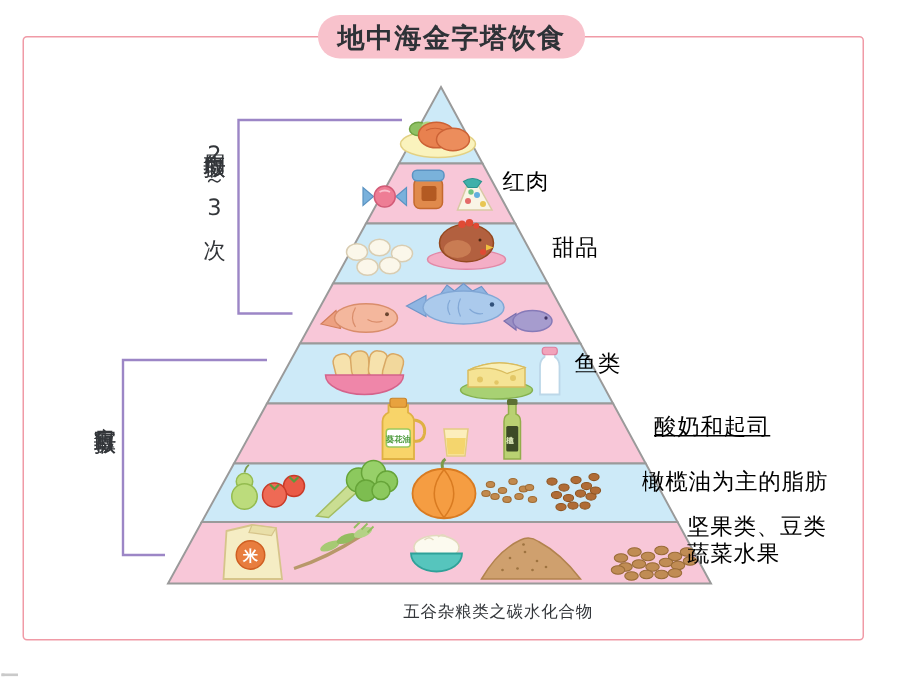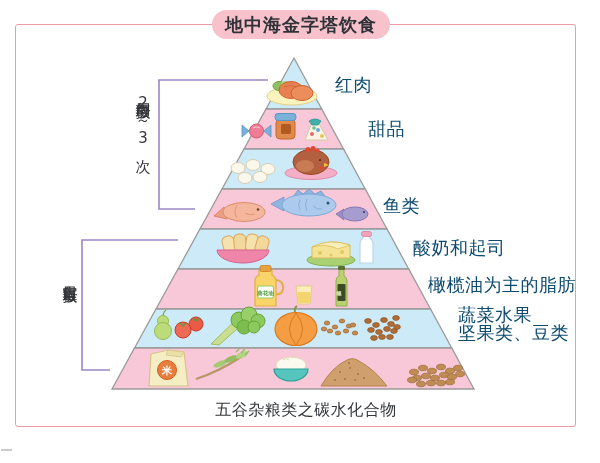--- a/index.html
+++ b/index.html
@@ -4,25 +4,25 @@
 <style>
   html,body{margin:0;padding:0;background:#fff;}
   .canvas{position:relative;width:600px;height:451px;background:#ffffff;overflow:hidden;
           font-family:"DejaVu Sans","Liberation Sans",sans-serif;color:#33363a;}
   .frame{position:absolute;left:15px;top:24px;width:559px;height:401px;
          border:1.5px solid #f09aa6;border-radius:3px;background:transparent;}
   .title-pill{position:absolute;left:212px;top:10px;width:178px;height:29px;z-index:3;
               background:#f8c2cc;border-radius:15px;display:flex;align-items:center;justify-content:center;}
   .title-pill span{font-size:18px;font-weight:bold;letter-spacing:1px;color:#2e3237;}
   .layer-svg{position:absolute;left:0;top:0;z-index:1;}
-  .side-label{position:absolute;z-index:2;font-size:18px;letter-spacing:0.5px;
-              color:#0c4a6e;white-space:nowrap;line-height:18px;}
+  .side-label{position:absolute;z-index:2;font-size:15px;letter-spacing:0.5px;
+              color:#000000;white-space:nowrap;line-height:18px;margin-top:36px;}
   .side-label .ln{display:block;}
-  .base-label{position:absolute;left:210px;top:400px;width:192px;z-index:2;
-              font-size:16px;letter-spacing:0.5px;color:#33363a;text-align:center;white-space:nowrap;}
+  .base-label{position:absolute;left:236px;top:400px;width:192px;z-index:2;
+              font-size:11px;letter-spacing:0.5px;color:#33363a;text-align:center;white-space:nowrap;}
   .v-label{position:absolute;z-index:2;font-size:15px;color:#33363a;
            writing-mode:vertical-rl;text-orientation:upright;letter-spacing:1px;white-space:nowrap;}
   .tiny-label{font-size:5.5px;text-anchor:middle;font-weight:bold;}
   .tiny-label-v{font-size:5px;writing-mode:vertical-rl;text-orientation:upright;text-anchor:start;}
   .rice-char{font-size:10px;font-weight:bold;text-anchor:middle;}
   .artifact{position:absolute;left:1px;top:449px;width:9px;height:11px;z-index:2;
             border-left:2px solid #b4b4b4;border-top:2px solid #b4b4b4;opacity:.7;}
 </style>
 </head>
 <body>
@@ -271,23 +271,23 @@
     <polyline points="268,80 159,80 159,209 195,209" fill="none" stroke="#9c86c6" stroke-width="1.6"></polyline>
     <polyline points="178,240 82,240 82,370 110,370" fill="none" stroke="#9c86c6" stroke-width="1.6"></polyline>
   </svg>
 
   <div class="v-label" style="left:133px;top:90px;">每周摄取2～3次</div>
   <div class="v-label" style="left:60px;top:273px;">宜每日摄取</div>
 
   <div class="side-label" style="left:335px;top:76px;">红肉</div>
   <div class="side-label" style="left:368px;top:120px;">甜品</div>
   <div class="side-label" style="left:383px;top:197px;">鱼类</div>
-  <div class="side-label" style="left:413px;top:239px;">酸奶和起司</div>
+  <div class="side-label" style="left:436px;top:239px;text-decoration:underline;">酸奶和起司</div>
   <div class="side-label" style="left:428px;top:276px;">橄榄油为主的脂肪</div>
   <div class="side-label" style="left:458px;top:306px;">
+    <span class="ln">坚果类、豆类</span>
     <span class="ln">蔬菜水果</span>
-    <span class="ln">坚果类、豆类</span>
   </div>
 
   <div class="base-label">五谷杂粮类之碳水化合物</div>
 
   <div class="artifact"></div>
 </div>
 
 </body></html>

